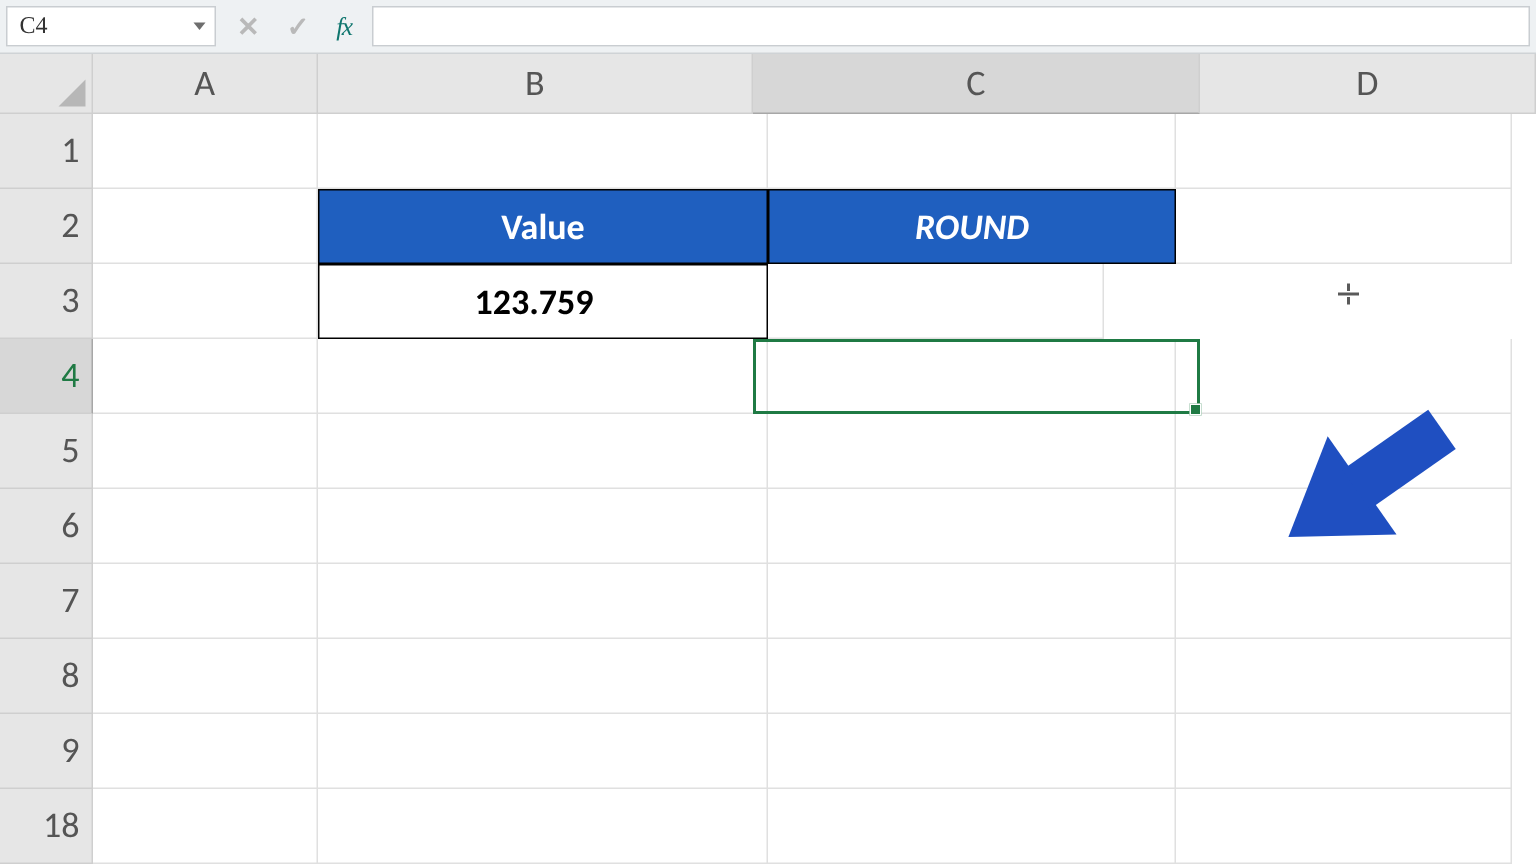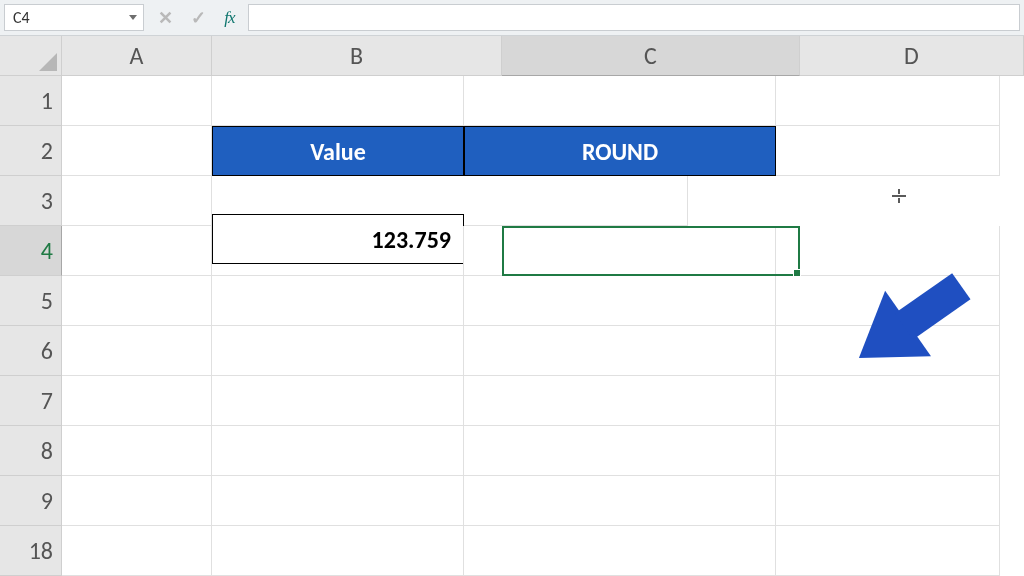--- a/index.html
+++ b/index.html
@@ -2,21 +2,21 @@
 <html><head>
 <meta charset="utf-8">
 <style>
   * { box-sizing: border-box; margin: 0; padding: 0; }
   html, body { width: 1024px; height: 576px; overflow: hidden; font-family: Calibri, "Segoe UI", Arial, sans-serif; background: #fff; }
 
   
   .top { display: flex; align-items: stretch; height: 36px; background: #eef1f3; border-bottom: 1px solid #cfd3d6; }
   .namebox {
     width: 140px; margin: 4px 0 4px 4px; background: #fff; border: 1px solid #c9cdd1;
-    display: flex; align-items: center; padding: 0 8px; font-size: 16px; color: #333; position: relative;
+    display: flex; align-items: center; padding: 0 8px; font-size: 16px; color: #333; position: relative; font-family: Liberation Serif, serif;
   }
   .namebox .dd { position: absolute; right: 6px; width: 0; height: 0; border-left: 4px solid transparent; border-right: 4px solid transparent; border-top: 5px solid #6e6e6e; }
   .fb-btns { display: flex; align-items: center; gap: 18px; padding: 0 14px; color: #b9b9b9; font-size: 18px; }
   .fb-btns .x { font-family: Arial; font-weight: bold; }
   .fb-btns .chk::before { content: "\2713"; font-weight: bold; }
   .fx { font-style: italic; font-family: "Times New Roman", serif; font-size: 17px; color: #0f766e; letter-spacing: -1px; }
   .formula-input { flex: 1; margin: 4px 4px 4px 0; background: #fff; border: 1px solid #c9cdd1; }
 
   
   .grid { position: relative; background: #fff; }
@@ -43,26 +43,26 @@
         display: flex; align-items: center; justify-content: flex-end; padding-right: 8px; font-size: 24px; color: #555; }
   .rh.r1 { height: 50px; }
   .rh.r2 { height: 50px; }
   .rh.r3 { height: 50px; }
   .rh.r4 { height: 50px; background: #d7d7d7; border-right: 1px solid #a7a7a7; color: #1f7a44; }
   .rh.rN { height: 50px; }
 
   .cells { position: absolute; left: 62px; top: 40px; }
   .row { display: flex; height: 50px; }
   .cell { height: 50px; border-right: 1px solid #e0e0e0; border-bottom: 1px solid #e0e0e0; position: relative; }
-  .cA { width: 150px; } .cB { width: 252px; } .cC { width: 312px; } .cD { width: 224px; }
+  .cA { width: 150px; } .cB { width: 300px; } .cC { width: 272px; font-style: italic; } .cD { width: 224px; }
 
   
   .hdr { background: #1f5fbf; color: #fff; font-weight: 700; font-size: 24px; display: flex; align-items: center; justify-content: center; border: 1px solid #000; }
   
-  .data { font-weight: 700; font-size: 24px; display: flex; align-items: center; justify-content: flex-end; padding-right: 12px; border: 1px solid #000; background: #fff; margin-top: 38px; }
+  .data { font-weight: 700; font-size: 24px; display: flex; align-items: center; justify-content: center; padding-right: 12px; border: 1px solid #000; background: #fff; }
 
   
   .active-cell {
     position: absolute; pointer-events: none; border: 2px solid #1f7a44; background: transparent;
     left: 440px;  top: 150px;  width: 298px; height: 50px;
   }
   .active-cell::after { content:""; position:absolute; right:-3px; bottom:-3px; width:6px; height:6px; background:#1f7a44; border:1px solid #fff; }
 
   
   .plus-cursor { position: absolute; left: 830px; top: 113px; font-size: 16px; color: #5a5a5a; }

